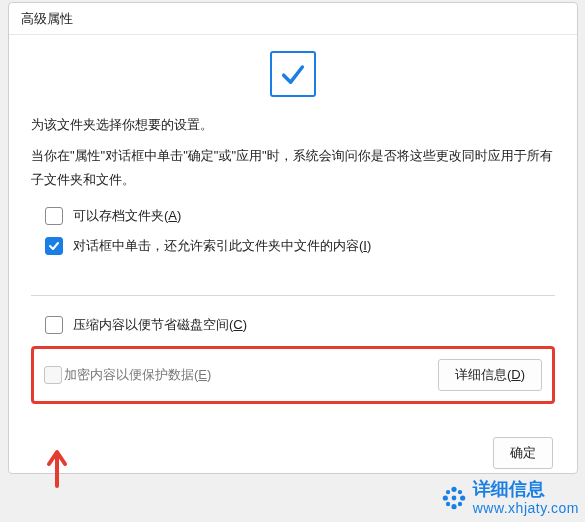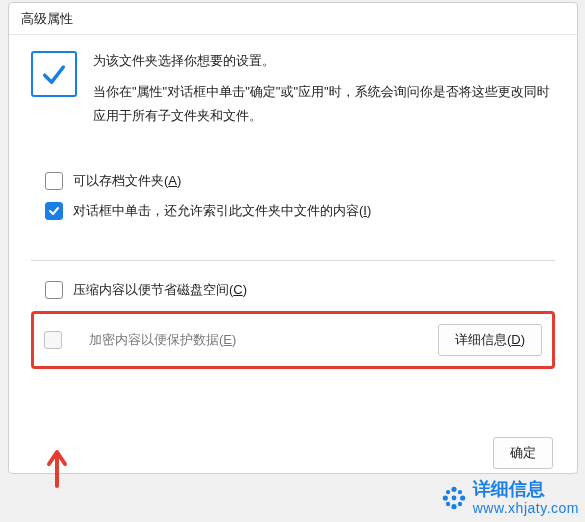--- a/index.html
+++ b/index.html
@@ -34,21 +34,21 @@
   .titlebar .title { color: #222; font-size: 13px; }
   .titlebar .close {
     width: 36px; height: 28px;
     display: flex; align-items: center; justify-content: center;
     color: #666; font-size: 16px; cursor: pointer;
     border-radius: 3px;
   }
 
   .content { padding: 14px 22px 0 22px; flex: 1; }
 
-  .header-row { display: flex; gap: 16px; align-items: flex-start; margin-bottom: 37px; }
+  .header-row { display: flex; gap: 16px; align-items: center; margin-bottom: 8px; flex-direction: column; }
   .header-icon {
     width: 46px; height: 46px;
     border: 2px solid #1a7fe4;
     border-radius: 3px;
     display: flex; align-items: center; justify-content: center;
     flex: 0 0 46px;
     margin-top: 2px;
   }
   .header-icon svg { width: 28px; height: 28px; }
   .header-text { flex: 1; line-height: 1.9; color: #222; }
@@ -85,21 +85,21 @@
   .cb.disabled { border-color: #c4c4c4; background: #f7f7f7; cursor: default; }
 
   .encrypt-box {
     border: 3px solid #e43c2f;
     border-radius: 4px;
     padding: 10px 10px;
     margin: 6px 0 4px 0;
     display: flex; align-items: center; justify-content: space-between;
     gap: 12px;
   }
-  .encrypt-left { display: flex; align-items: center; gap: 27px; color: #777; }
+  .encrypt-left { display: flex; align-items: center; gap: 2px; color: #777; }
 
   .btn {
     border: 1px solid #c9c9c9;
     background: #fdfdfd;
     padding: 6px 16px;
     border-radius: 3px;
     font-size: 13px;
     cursor: pointer;
     color: #222;
   }

